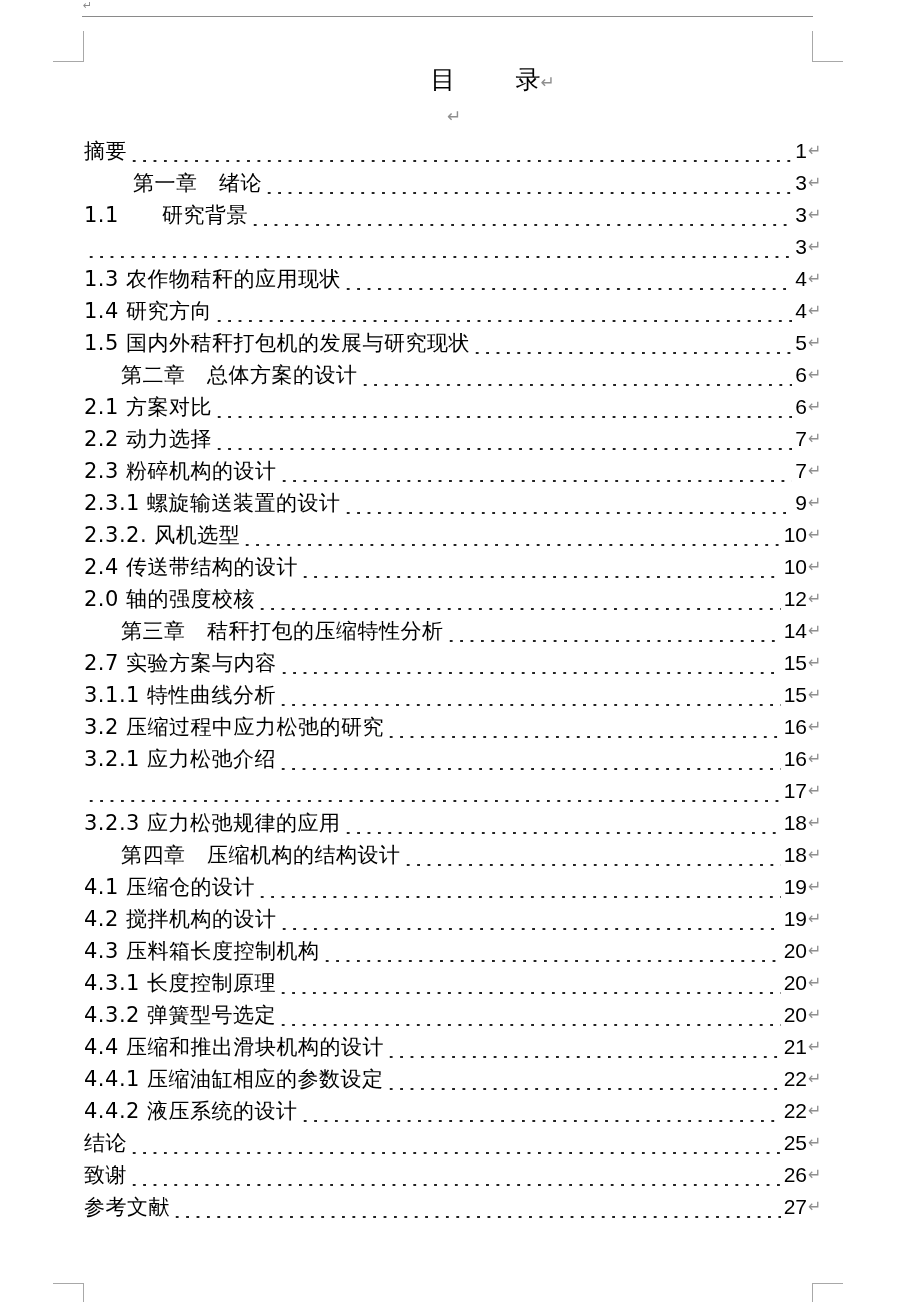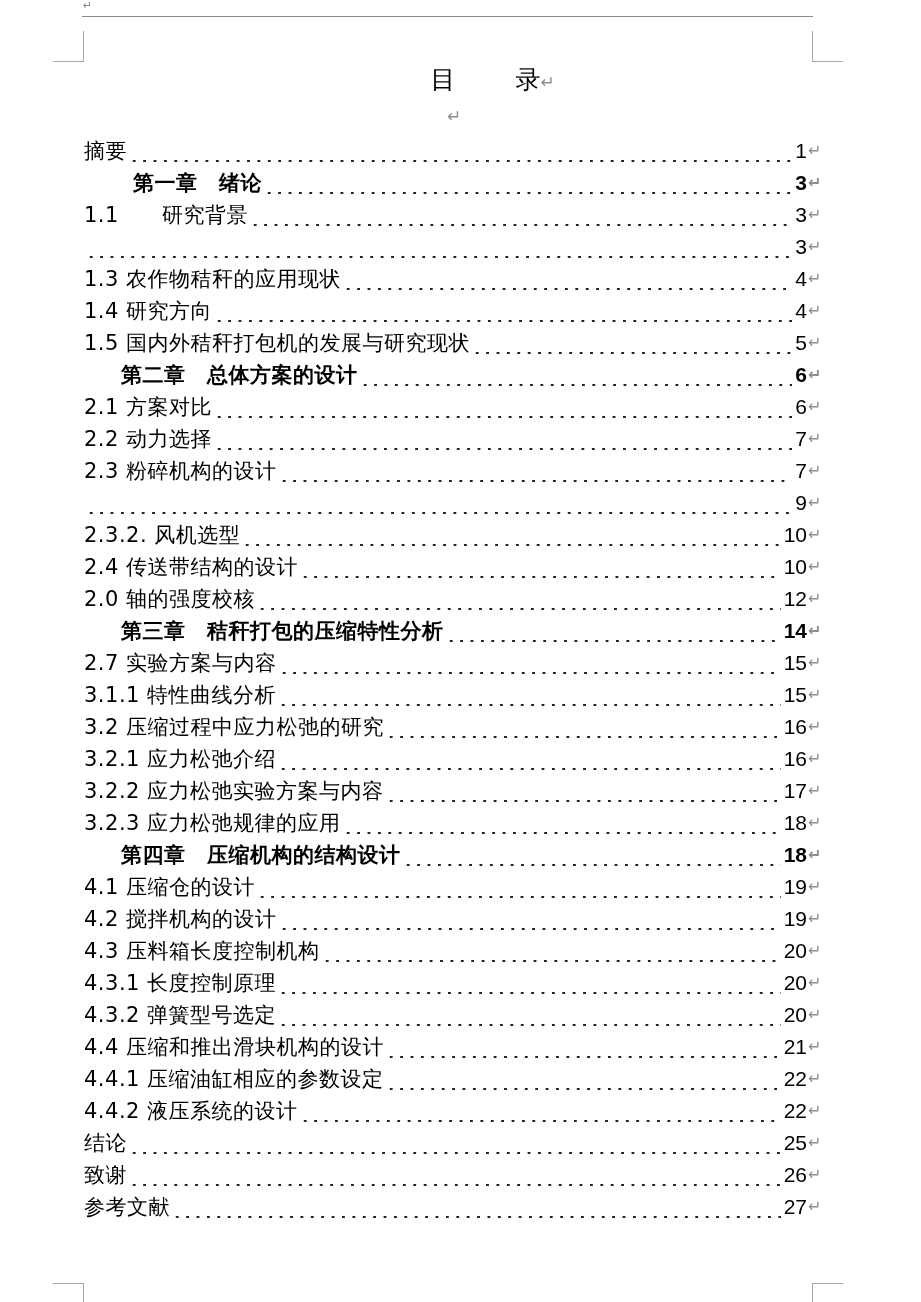--- a/index.html
+++ b/index.html
@@ -25,21 +25,21 @@
   .title .gap { display: inline-block; width: 60px; }
   .title .t2 { display: inline-block; }
   .pm { color: #8f8f8f; font-size: 17px; }
   .blank-para { position: absolute; top: 106px; left: 447px; font-size: 17px; color: #8f8f8f; line-height: 20px; }
 
   .toc { position: absolute; left: 84px; top: 137px; width: 740px; }
   .row {
     position: relative; height: 32px; display: flex; 
     font-size: 21px; line-height: 28px; white-space: nowrap;
   }
-  .row.chapter { padding-left: 37px; font-weight: bold; }
+  .row.chapter { padding-left: 37px; }
   .row.chapter.ch1 { padding-left: 49px; }
   .label { flex: 0 0 auto; letter-spacing: 0.5px; }
   .leader {
     flex: 1 1 auto; height: 28px; margin: 0 3px 0 2px;
     background-image: radial-gradient(circle, #222 1.1px, transparent 1.4px);
     background-size: 10.4px 28px; background-position: 0 10px; background-repeat: repeat-x;
   }
   .page-num { flex: 0 0 auto; text-align: right; min-width: 12px; font-family: "Liberation Sans", sans-serif; }
   .ret { flex: 0 0 auto; width: 16px; color: #8f8f8f; font-size: 16px; padding-left: 1px; }
 </style>
@@ -121,20 +121,21 @@
         <span class="page-num">7</span>
         <span class="ret">↵</span>
       </div>
       <div class="row">
         <span class="label">2.3 粉碎机构的设计</span>
         <span class="leader"></span>
         <span class="page-num">7</span>
         <span class="ret">↵</span>
       </div>
       <div class="row">
+        <span class="label">2.3.1 螺旋输送装置的设计</span>
         <span class="leader"></span>
         <span class="page-num">9</span>
         <span class="ret">↵</span>
       </div>
       <div class="row">
         <span class="label">2.3.2. 风机选型</span>
         <span class="leader"></span>
         <span class="page-num">10</span>
         <span class="ret">↵</span>
       </div>
@@ -174,21 +175,20 @@
         <span class="page-num">16</span>
         <span class="ret">↵</span>
       </div>
       <div class="row">
         <span class="label">3.2.1 应力松弛介绍</span>
         <span class="leader"></span>
         <span class="page-num">16</span>
         <span class="ret">↵</span>
       </div>
       <div class="row">
-        <span class="label">3.2.2 应力松弛实验方案与内容</span>
         <span class="leader"></span>
         <span class="page-num">17</span>
         <span class="ret">↵</span>
       </div>
       <div class="row">
         <span class="label">3.2.3 应力松弛规律的应用</span>
         <span class="leader"></span>
         <span class="page-num">18</span>
         <span class="ret">↵</span>
       </div>

